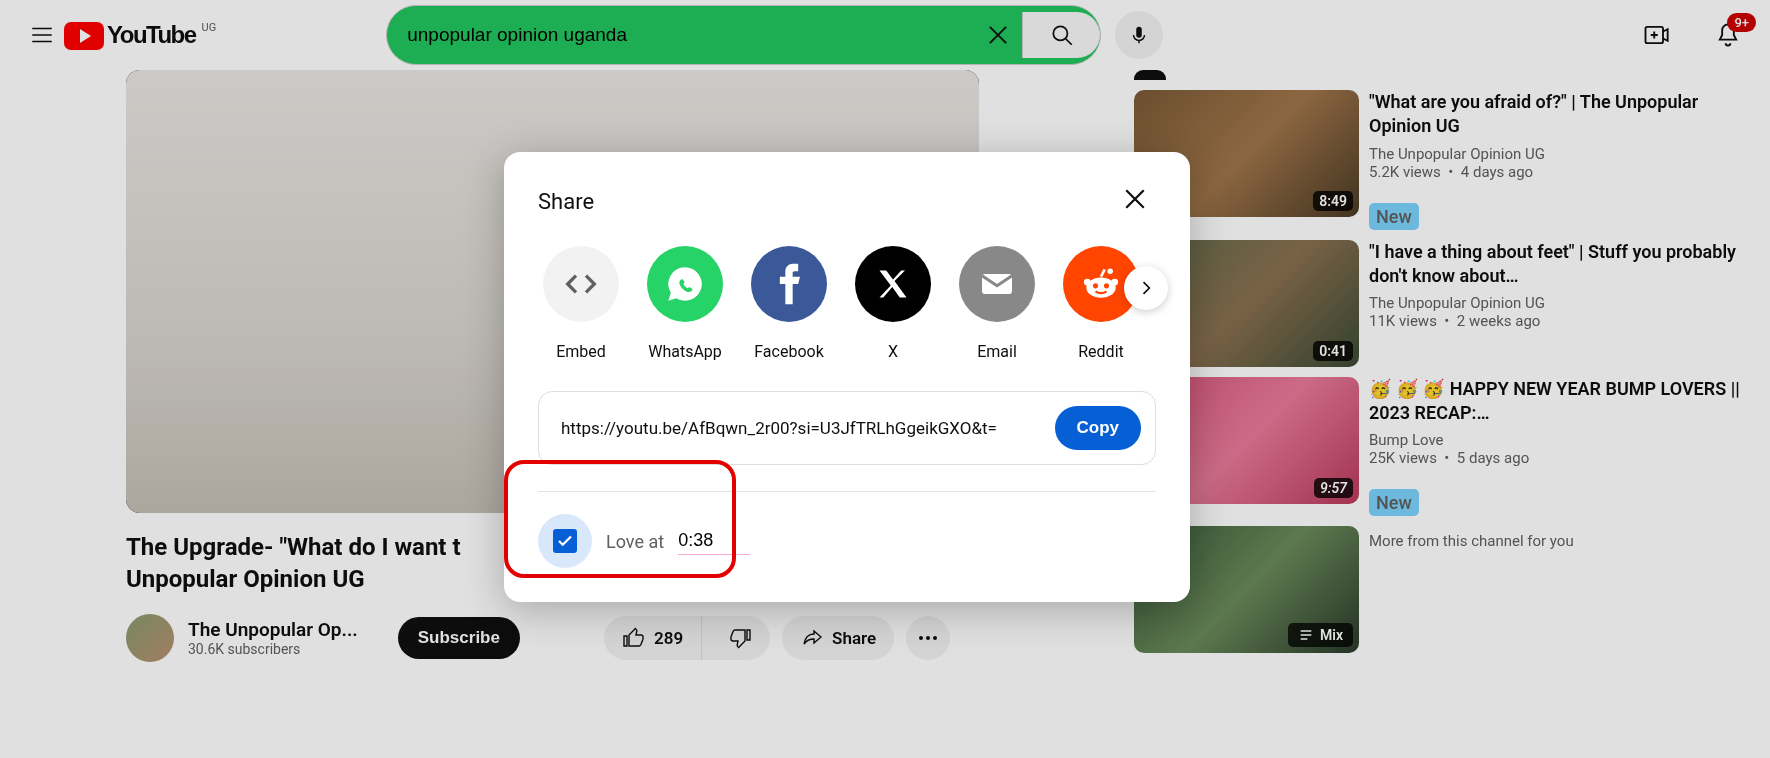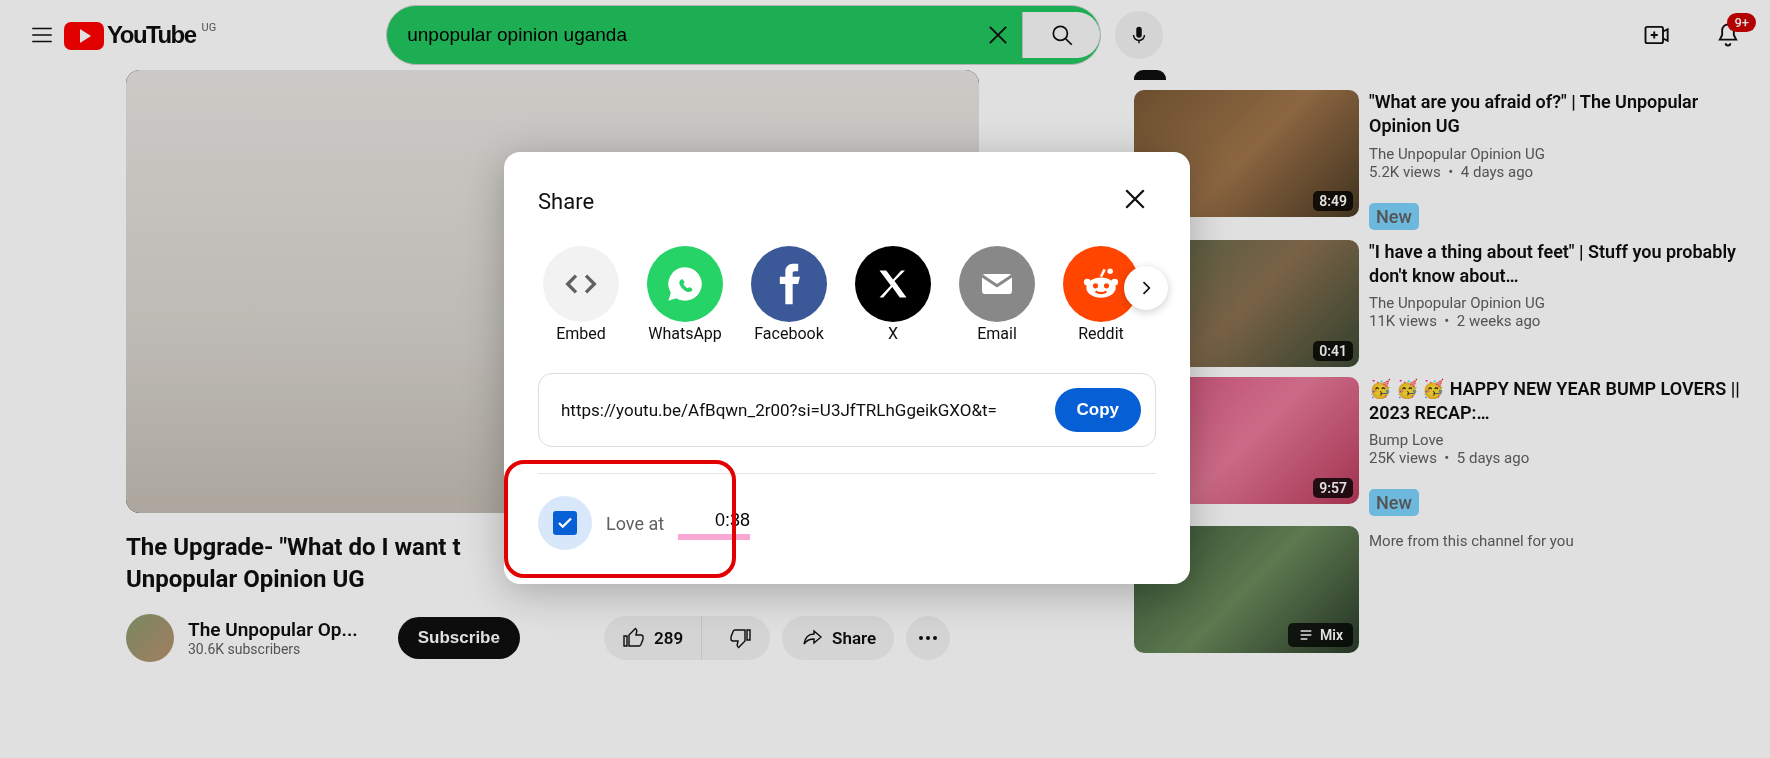--- a/index.html
+++ b/index.html
@@ -49,33 +49,33 @@
 .rec-title { font-size: 18px; font-weight: 600; line-height: 1.35; display: -webkit-box; -webkit-line-clamp: 2; -webkit-box-orient: vertical; overflow: hidden; }
 .rec-chan { font-size: 15px; color: #606060; margin-top: 6px; }
 .rec-line { font-size: 15px; color: #606060; }
 .new-badge { display: inline-block; background: #7dd3fc; color: #606060; font-size: 18px; font-weight: 500; padding: 3px 7px; border-radius: 5px; margin-top: 22px; }
 .mix-badge { position: absolute; bottom: 6px; right: 6px; background: rgba(0,0,0,0.75); color: #fff; font-size: 14px; font-weight: 600; padding: 4px 10px; border-radius: 5px; display: flex; align-items: center; gap: 6px; }
 .modal { position: absolute; left: 504px; top: 152px; width: 686px; background: #fff; border-radius: 16px; z-index: 100; box-shadow: 0 8px 40px rgba(0,0,0,0.25); padding: 26px 34px 34px 34px; }
 .modal-head { display: flex; justify-content: space-between; align-items: center; }
 .modal-title { font-size: 22px; font-weight: 400; }
 .modal-close { cursor: pointer; padding: 6px; }
 .targets { display: flex; gap: 18px; margin-top: 22px; position: relative; align-items: flex-start; }
-.target { display: flex; flex-direction: column; align-items: center; gap: 2px; width: 86px; cursor: pointer; }
+.target { display: flex; flex-direction: column; align-items: center; gap: 20px; width: 86px; cursor: pointer; }
 .ticon { width: 76px; height: 76px; border-radius: 50%; display: flex; align-items: center; justify-content: center; }
 .tlabel { font-size: 16px; color: #0f0f0f; }
 .next-btn { position: absolute; right: -12px; top: 20px; width: 44px; height: 44px; border-radius: 50%; background: #fff; box-shadow: 0 2px 8px rgba(0,0,0,0.2); display: flex; align-items: center; justify-content: center; cursor: pointer; }
 .url-row { display: flex; align-items: center; gap: 14px; border: 1px solid #ddd; border-radius: 14px; padding: 14px 14px 14px 22px; margin-top: 30px; }
 .url-text { flex: 1; font-size: 17px; color: #0f0f0f; white-space: nowrap; overflow: hidden; }
 .copy-btn { background: #065fd4; color: #fff; border: none; border-radius: 22px; padding: 12px 22px; font-size: 17px; font-weight: 600; cursor: pointer; }
 .divider { height: 1px; background: #e5e5e5; margin-top: 26px; }
 .start-row { display: flex; align-items: center; gap: 14px; margin-top: 22px; }
 .cbx-wrap { width: 54px; height: 54px; border-radius: 50%; background: #d9e7fb; display: flex; align-items: center; justify-content: center; cursor: pointer; }
 .cbx { width: 24px; height: 24px; background: #065fd4; border-radius: 3px; display: flex; align-items: center; justify-content: center; }
 .start-label { font-size: 18px; color: #606060; }
-.start-time { font-size: 18px; border: none; border-bottom: 6px solid #f9a8d4; width: 72px; text-align: right; outline: none; padding: 3px 0; }
+.start-time { font-size: 18px; border: none; border-bottom: 1px solid #f9a8d4; width: 72px; text-align: left; outline: none; padding: 3px 0; }
 .hl { position: absolute; border: 4px solid #e30000; border-radius: 20px; left: 504px; top: 460px; width: 232px; height: 118px; z-index: 110; pointer-events: none; }
 </style>
 </head>
 <body>
 
 <div class="header">
   <div class="menu-btn">
     <svg width="26" height="26" viewBox="0 0 24 24">
         <path d="M3 6h18M3 12h18M3 18h18" stroke="#0f0f0f" stroke-width="1.6"></path>
       </svg>
@@ -195,21 +195,21 @@
           <span class="duration">0:41</span>
         </div>
       <div class="rec-meta">
         <span class="rec-title">"I have a thing about feet" | Stuff you probably don't know about…</span>
         <span class="rec-chan">The Unpopular Opinion UG</span>
         <span class="rec-line"><span>11K views</span> &nbsp;•&nbsp; <span>2 weeks ago</span></span>
       </div>
     </div>
 
     <div class="rec">
-      <div class="thumb" style="background:linear-gradient(135deg,#d4527a,#e87a9a,#b83a5a);">
+      <div class="thumb" style="background:linear-gradient(135deg,#d4527a,#e87a9a,#b83a5a);font-style:italic;">
           <span class="duration">9:57</span>
         </div>
       <div class="rec-meta">
         <span class="rec-title">🥳 🥳 🥳  HAPPY NEW YEAR BUMP LOVERS || 2023 RECAP:…</span>
         <span class="rec-chan">Bump Love</span>
         <span class="rec-line"><span>25K views</span> &nbsp;•&nbsp; <span>5 days ago</span></span>
         <span class="new-badge" style="width:fit-content;">New</span>
       </div>
     </div>
 

